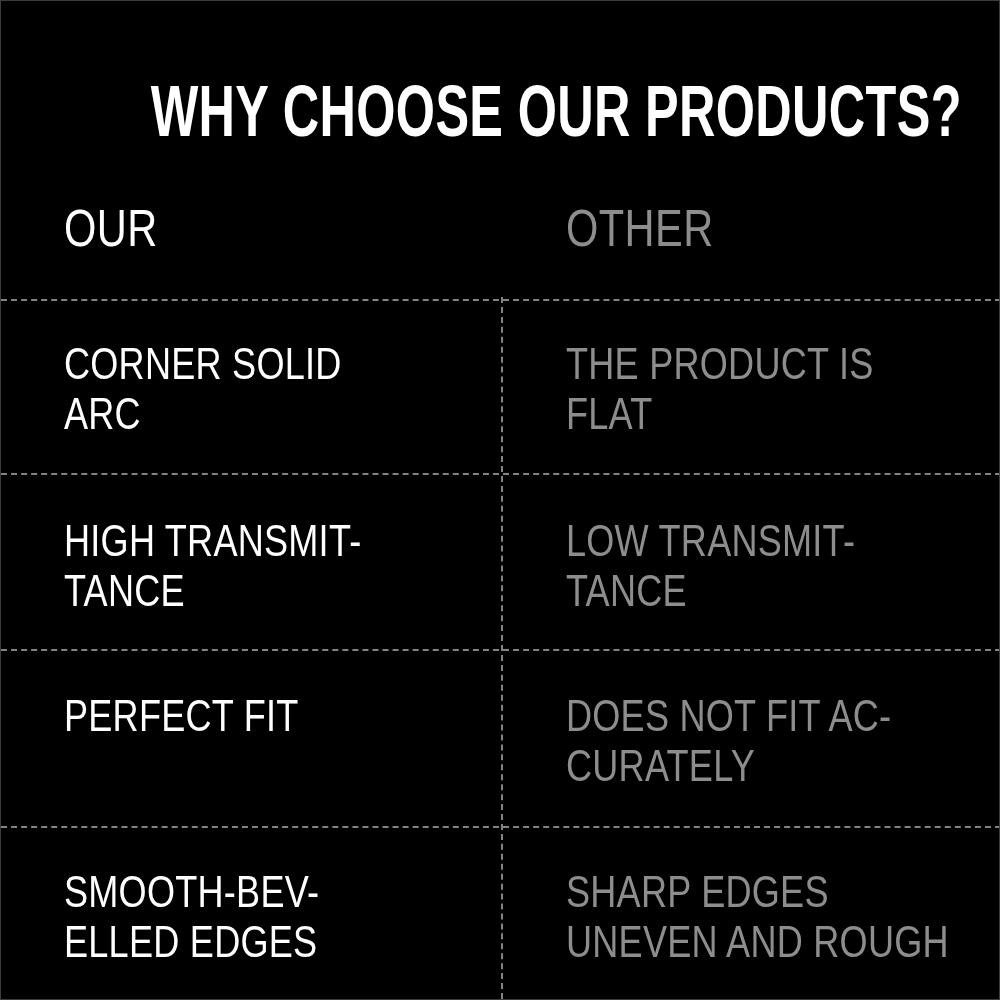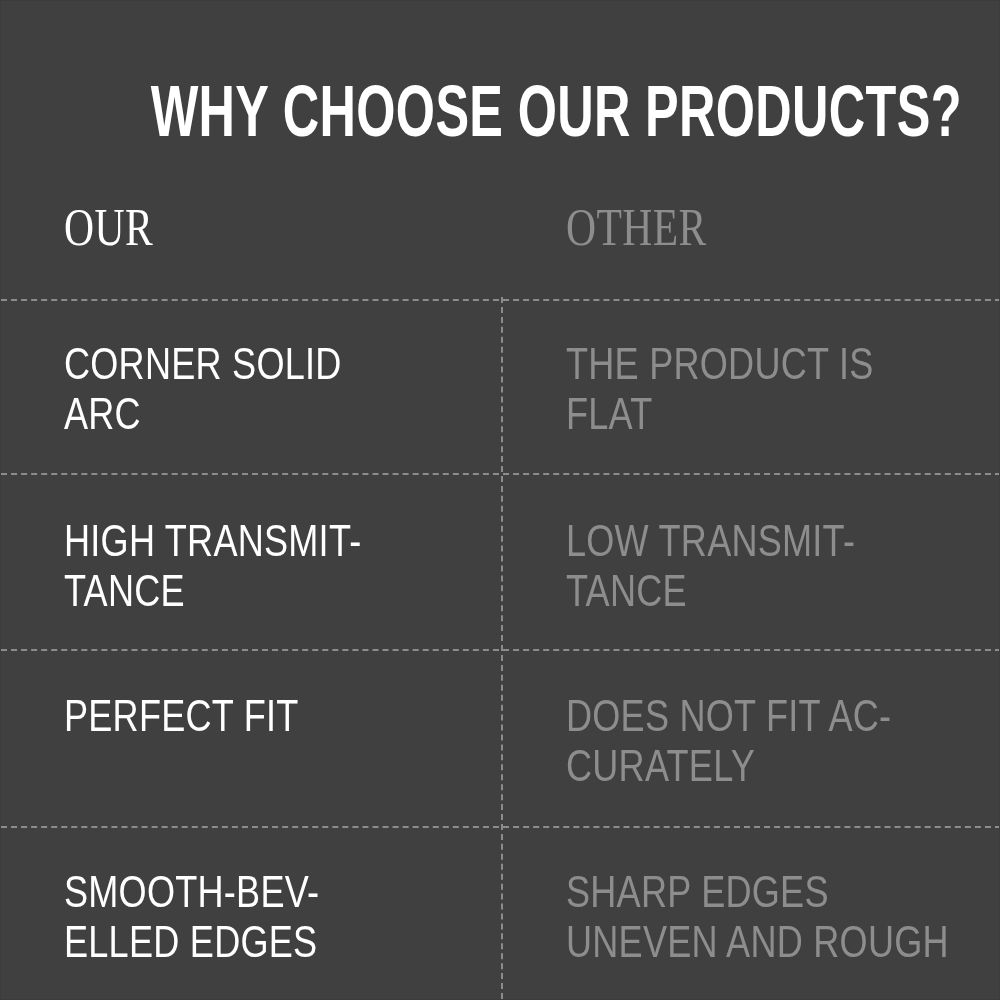--- a/index.html
+++ b/index.html
@@ -6,21 +6,21 @@
   html, body {
     margin: 0;
     padding: 0;
     background: #2e2e2e;
   }
 
   .canvas {
     position: relative;
     width: 1000px;
     height: 1000px;
-    background: #404040;
+    background: #000000;
     box-sizing: border-box;
     border: 1px solid #3c3c3c;
     overflow: hidden;
     font-family: "Liberation Sans", "DejaVu Sans", sans-serif;
     -webkit-font-smoothing: antialiased;
   }
 
   
   .title {
     position: absolute;
@@ -40,21 +40,20 @@
     white-space: nowrap;
   }
 
   
   .head-row {
     position: absolute;
     left: 0;
     top: 196px;
     width: 820px;
     height: 70px;
-    font-family: Liberation Serif, serif;
   }
   .head-cell {
     position: absolute;
     top: 0;
     font-size: 52px;
     line-height: 62px;
     font-weight: 400;
     letter-spacing: 0.5px;
     text-transform: uppercase;
     white-space: nowrap;

